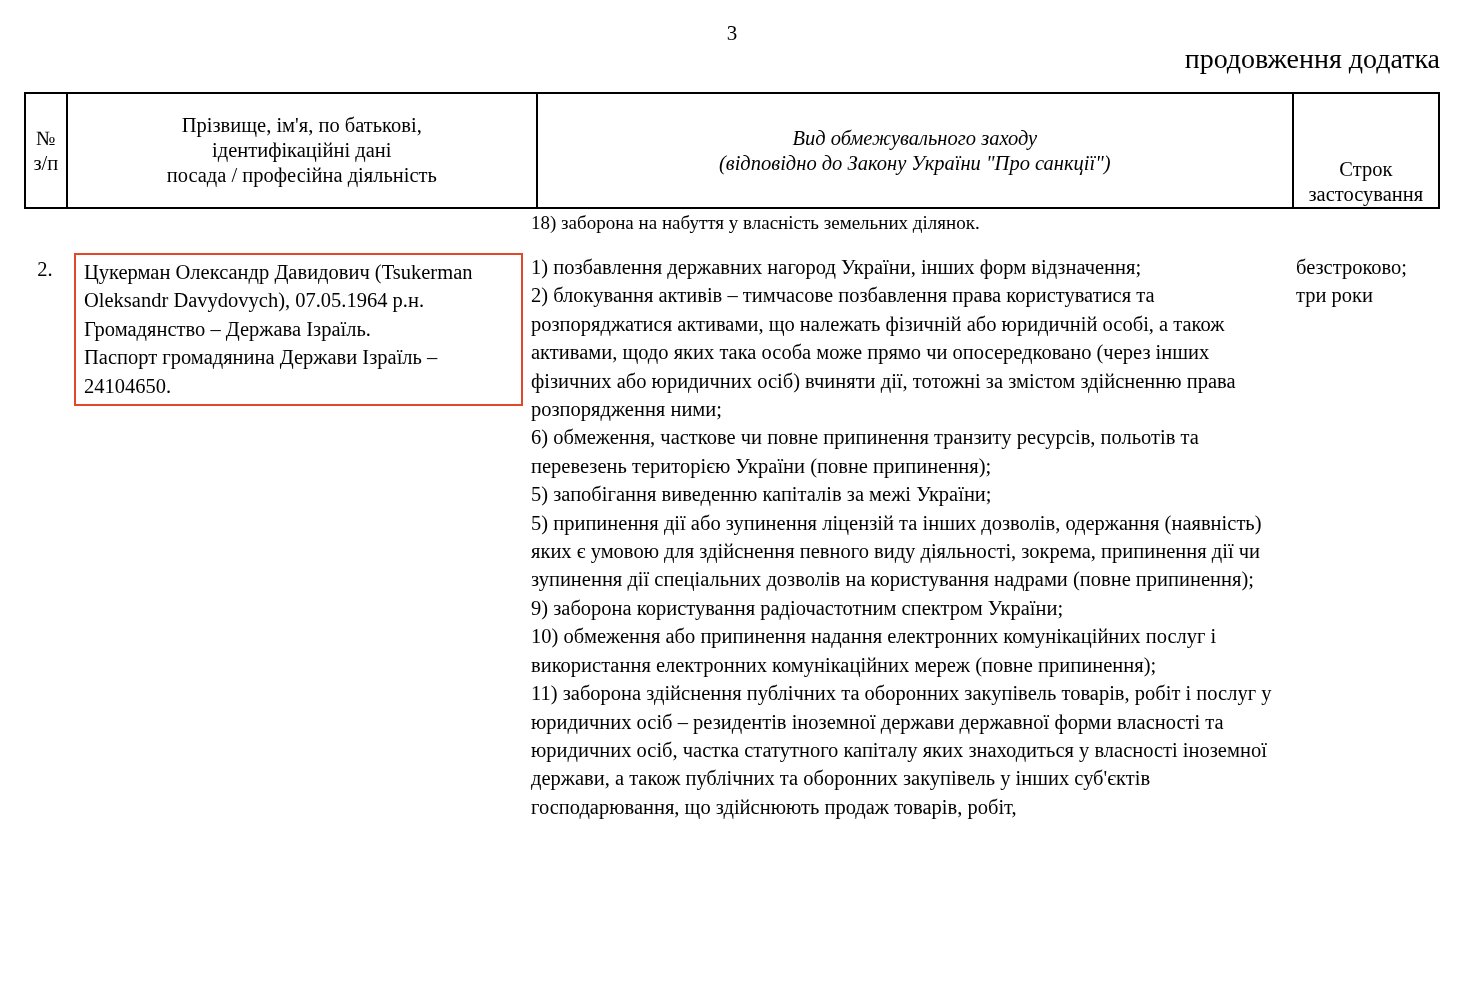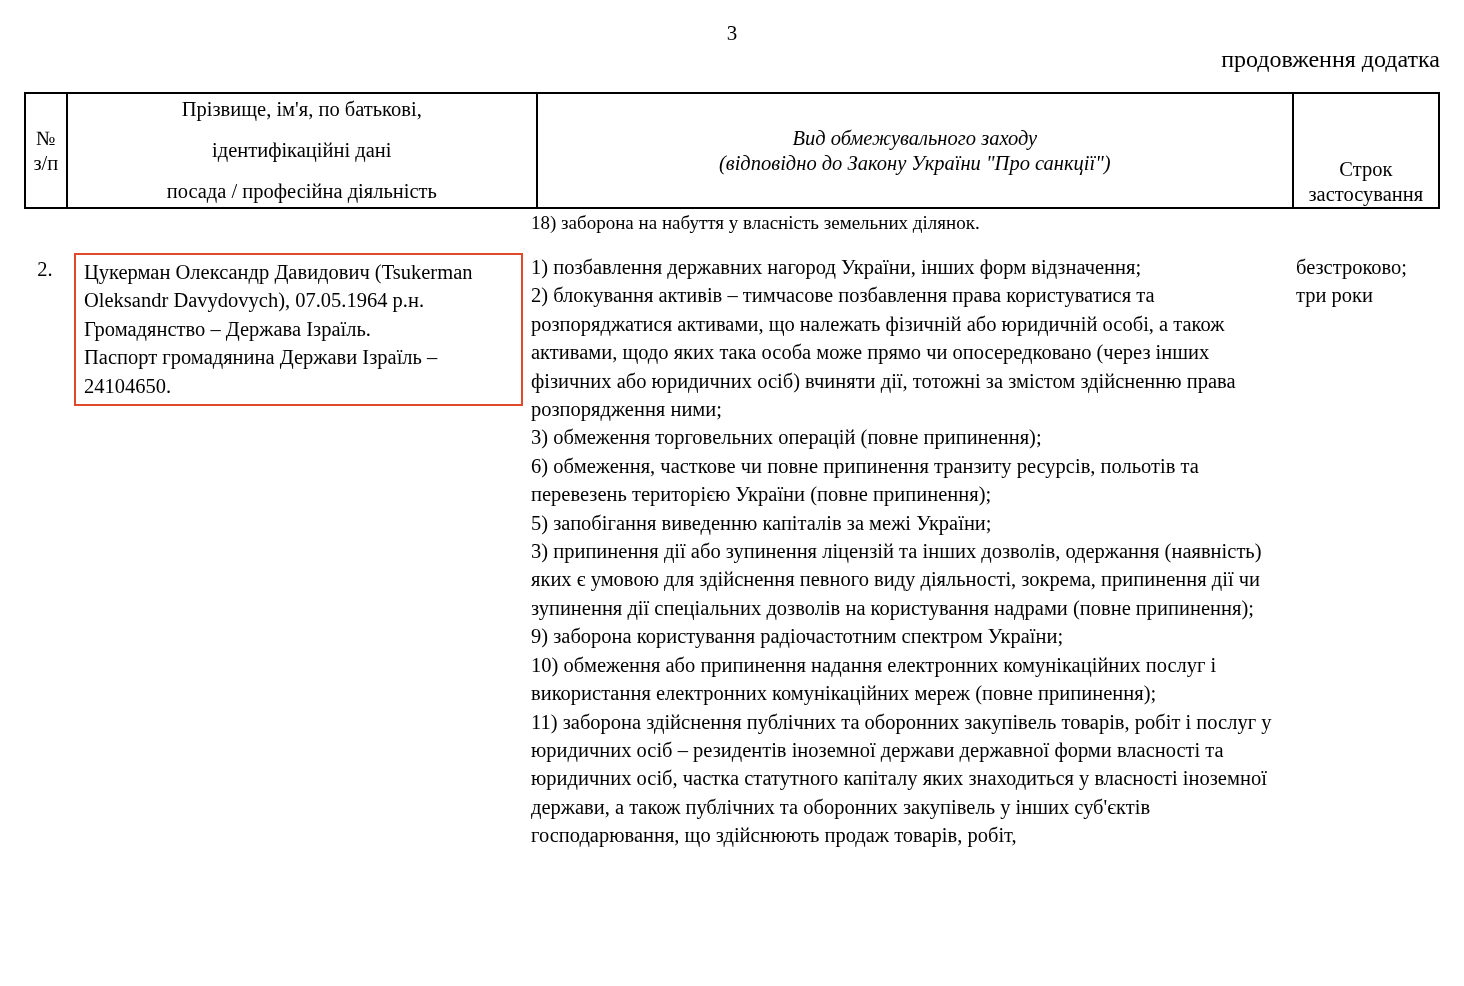--- a/index.html
+++ b/index.html
@@ -30,21 +30,21 @@
     left: 0;
     width: 1464px;
     text-align: center;
     font-size: 21px;
     line-height: 26px;
   }
   .continuation {
     position: absolute;
     top: 46px;
     right: 24px;
-    font-size: 24px;
+    font-size: 28px;
     line-height: 26px;
     white-space: nowrap;
   }
 
   
   .table {
     position: absolute;
     left: 24px;
     top: 92px;
     width: 1416px;
@@ -64,21 +64,21 @@
     display: flex;
     flex-direction: column;
     justify-content: center;
     align-items: center;
     text-align: center;
     font-size: 20.5px;
     line-height: 25px;
     padding: 0 4px;
   }
   .th-num    { width: 42px;  border-right: 2px solid #000; }
-  .th-person { width: 476px; border-right: 2px solid #000; gap: 16px; }
+  .th-person { width: 476px; border-right: 2px solid #000; }
   .th-measure{ width: 765px; border-right: 2px solid #000; font-style: italic; }
   .th-term   { width: 146px; justify-content: flex-end; }
 
   .th span { display: block; white-space: nowrap; }
 
   
   .tbody {
     position: relative;
     width: 1416px;
   }
@@ -185,24 +185,23 @@
         <div class="person-box">
           <p>Цукерман Олександр Давидович (Tsukerman Oleksandr Davydovych), 07.05.1964 р.н.</p>
           <p>Громадянство – Держава Ізраїль.</p>
           <p>Паспорт громадянина Держави Ізраїль – 24104650.</p>
         </div>
       </div>
 
       <div class="cell c-measure measure-list">
         <p>1) позбавлення державних нагород України, інших форм відзначення;</p>
         <p>2) блокування активів – тимчасове позбавлення права користуватися та розпоряджатися активами, що належать фізичній або юридичній особі, а також активами, щодо яких така особа може прямо чи опосередковано (через інших фізичних або юридичних осіб) вчиняти дії, тотожні за змістом здійсненню права розпорядження ними;</p>
-        <p>3) обмеження торговельних операцій (повне припинення);</p>
         <p>6) обмеження, часткове чи повне припинення транзиту ресурсів, польотів та перевезень територією України (повне припинення);</p>
         <p>5) запобігання виведенню капіталів за межі України;</p>
-        <p>3) припинення дії або зупинення ліцензій та інших дозволів, одержання (наявність) яких є умовою для здійснення певного виду діяльності, зокрема, припинення дії чи зупинення дії спеціальних дозволів на користування надрами (повне припинення);</p>
+        <p>5) припинення дії або зупинення ліцензій та інших дозволів, одержання (наявність) яких є умовою для здійснення певного виду діяльності, зокрема, припинення дії чи зупинення дії спеціальних дозволів на користування надрами (повне припинення);</p>
         <p>9) заборона користування радіочастотним спектром України;</p>
         <p>10) обмеження або припинення надання електронних комунікаційних послуг і використання електронних комунікаційних мереж (повне припинення);</p>
         <p>11) заборона здійснення публічних та оборонних закупівель товарів, робіт і послуг у юридичних осіб – резидентів іноземної держави державної форми власності та юридичних осіб, частка статутного капіталу яких знаходиться у власності іноземної держави, а також публічних та оборонних закупівель у інших суб'єктів господарювання, що здійснюють продаж товарів, робіт,</p>
       </div>
 
       <div class="cell c-term term-list">
         <p>безстроково;</p>
         <p>три роки</p>
       </div>
 

